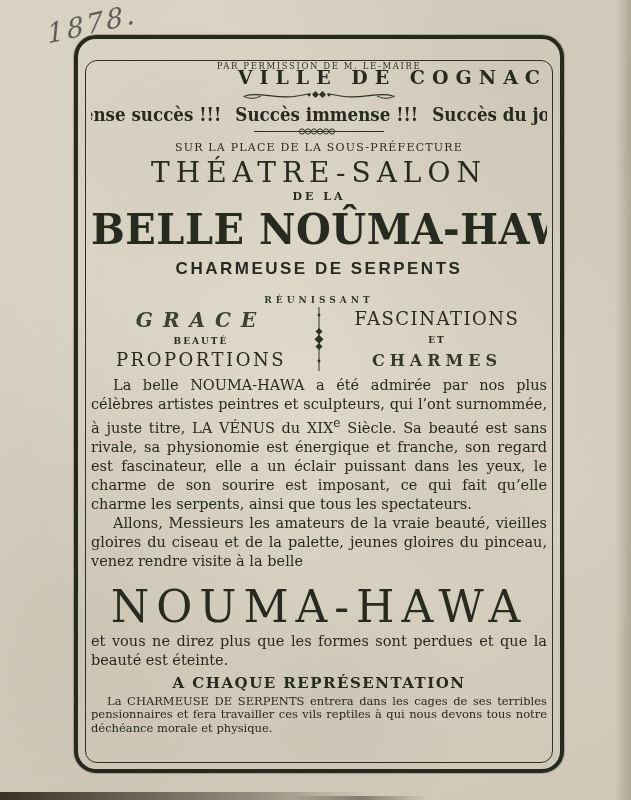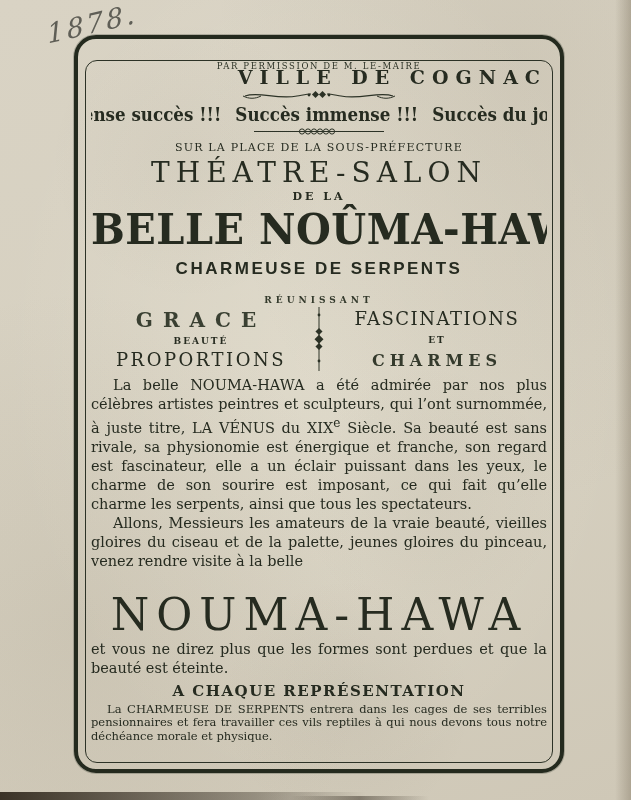--- a/index.html
+++ b/index.html
@@ -58,30 +58,30 @@
   .venue{font-size:28px;letter-spacing:6px;margin-top:2px;}
   .dela{font-size:11px;font-weight:bold;letter-spacing:3px;margin-top:1px;}
   .star{font-size:40px;font-weight:bold;letter-spacing:0.5px;margin-top:2px;
     transform:scaleY(1.06);transform-origin:center;white-space:nowrap;}
   .subtitle{font-family:"Liberation Sans",sans-serif;font-size:17px;font-weight:bold;
     letter-spacing:2.5px;margin-top:7px;}
   .reunissant{font-size:9px;font-weight:bold;letter-spacing:4px;margin-top:16px;color:#343a2c;}
 
   .qualities{display:flex;align-items:stretch;margin-top:2px;height:64px;}
   .qual-col{flex:1;display:flex;flex-direction:column;justify-content:space-between;padding:1px 0;}
-  .qual-top-left{font-size:20px;letter-spacing:10px;font-weight:bold;color:#3a4032;}
+  .qual-top-left{font-size:20px;letter-spacing:10px;font-weight:bold;color:#3a4032;font-style:italic;}
   .qual-mid{font-size:9px;font-weight:bold;letter-spacing:2px;}
   .qual-bottom-left{font-size:18px;letter-spacing:2.5px;}
   .qual-top-right{font-size:18px;letter-spacing:1.5px;}
   .qual-bottom-right{font-size:16px;font-weight:bold;letter-spacing:5px;color:#343a2c;}
   .qual-divider{width:16px;display:flex;align-items:center;justify-content:center;}
 
   .paras{margin-top:5px;text-align:justify;font-size:14.5px;line-height:19px;}
   .paras p{margin:0;text-indent:22px;}
-  .big-name{font-size:44px;letter-spacing:7px;margin-top:18px;white-space:nowrap;}
+  .big-name{font-size:44px;letter-spacing:7px;margin-top:10px;white-space:nowrap;}
   .para-after{margin-top:0;text-align:justify;font-size:14.5px;line-height:19px;}
   .para-after p{margin:0;text-indent:0;}
 
   .rep-heading{font-size:15px;font-weight:bold;letter-spacing:1.5px;margin-top:4px;}
   .rep-text{margin-top:3px;text-align:justify;font-size:11.5px;line-height:13.5px;}
   .rep-text p{margin:0;text-indent:16px;}
 
   svg .ink{stroke:#2c3226;fill:none;}
   svg .inkfill{fill:#2c3226;stroke:none;}
 </style>

